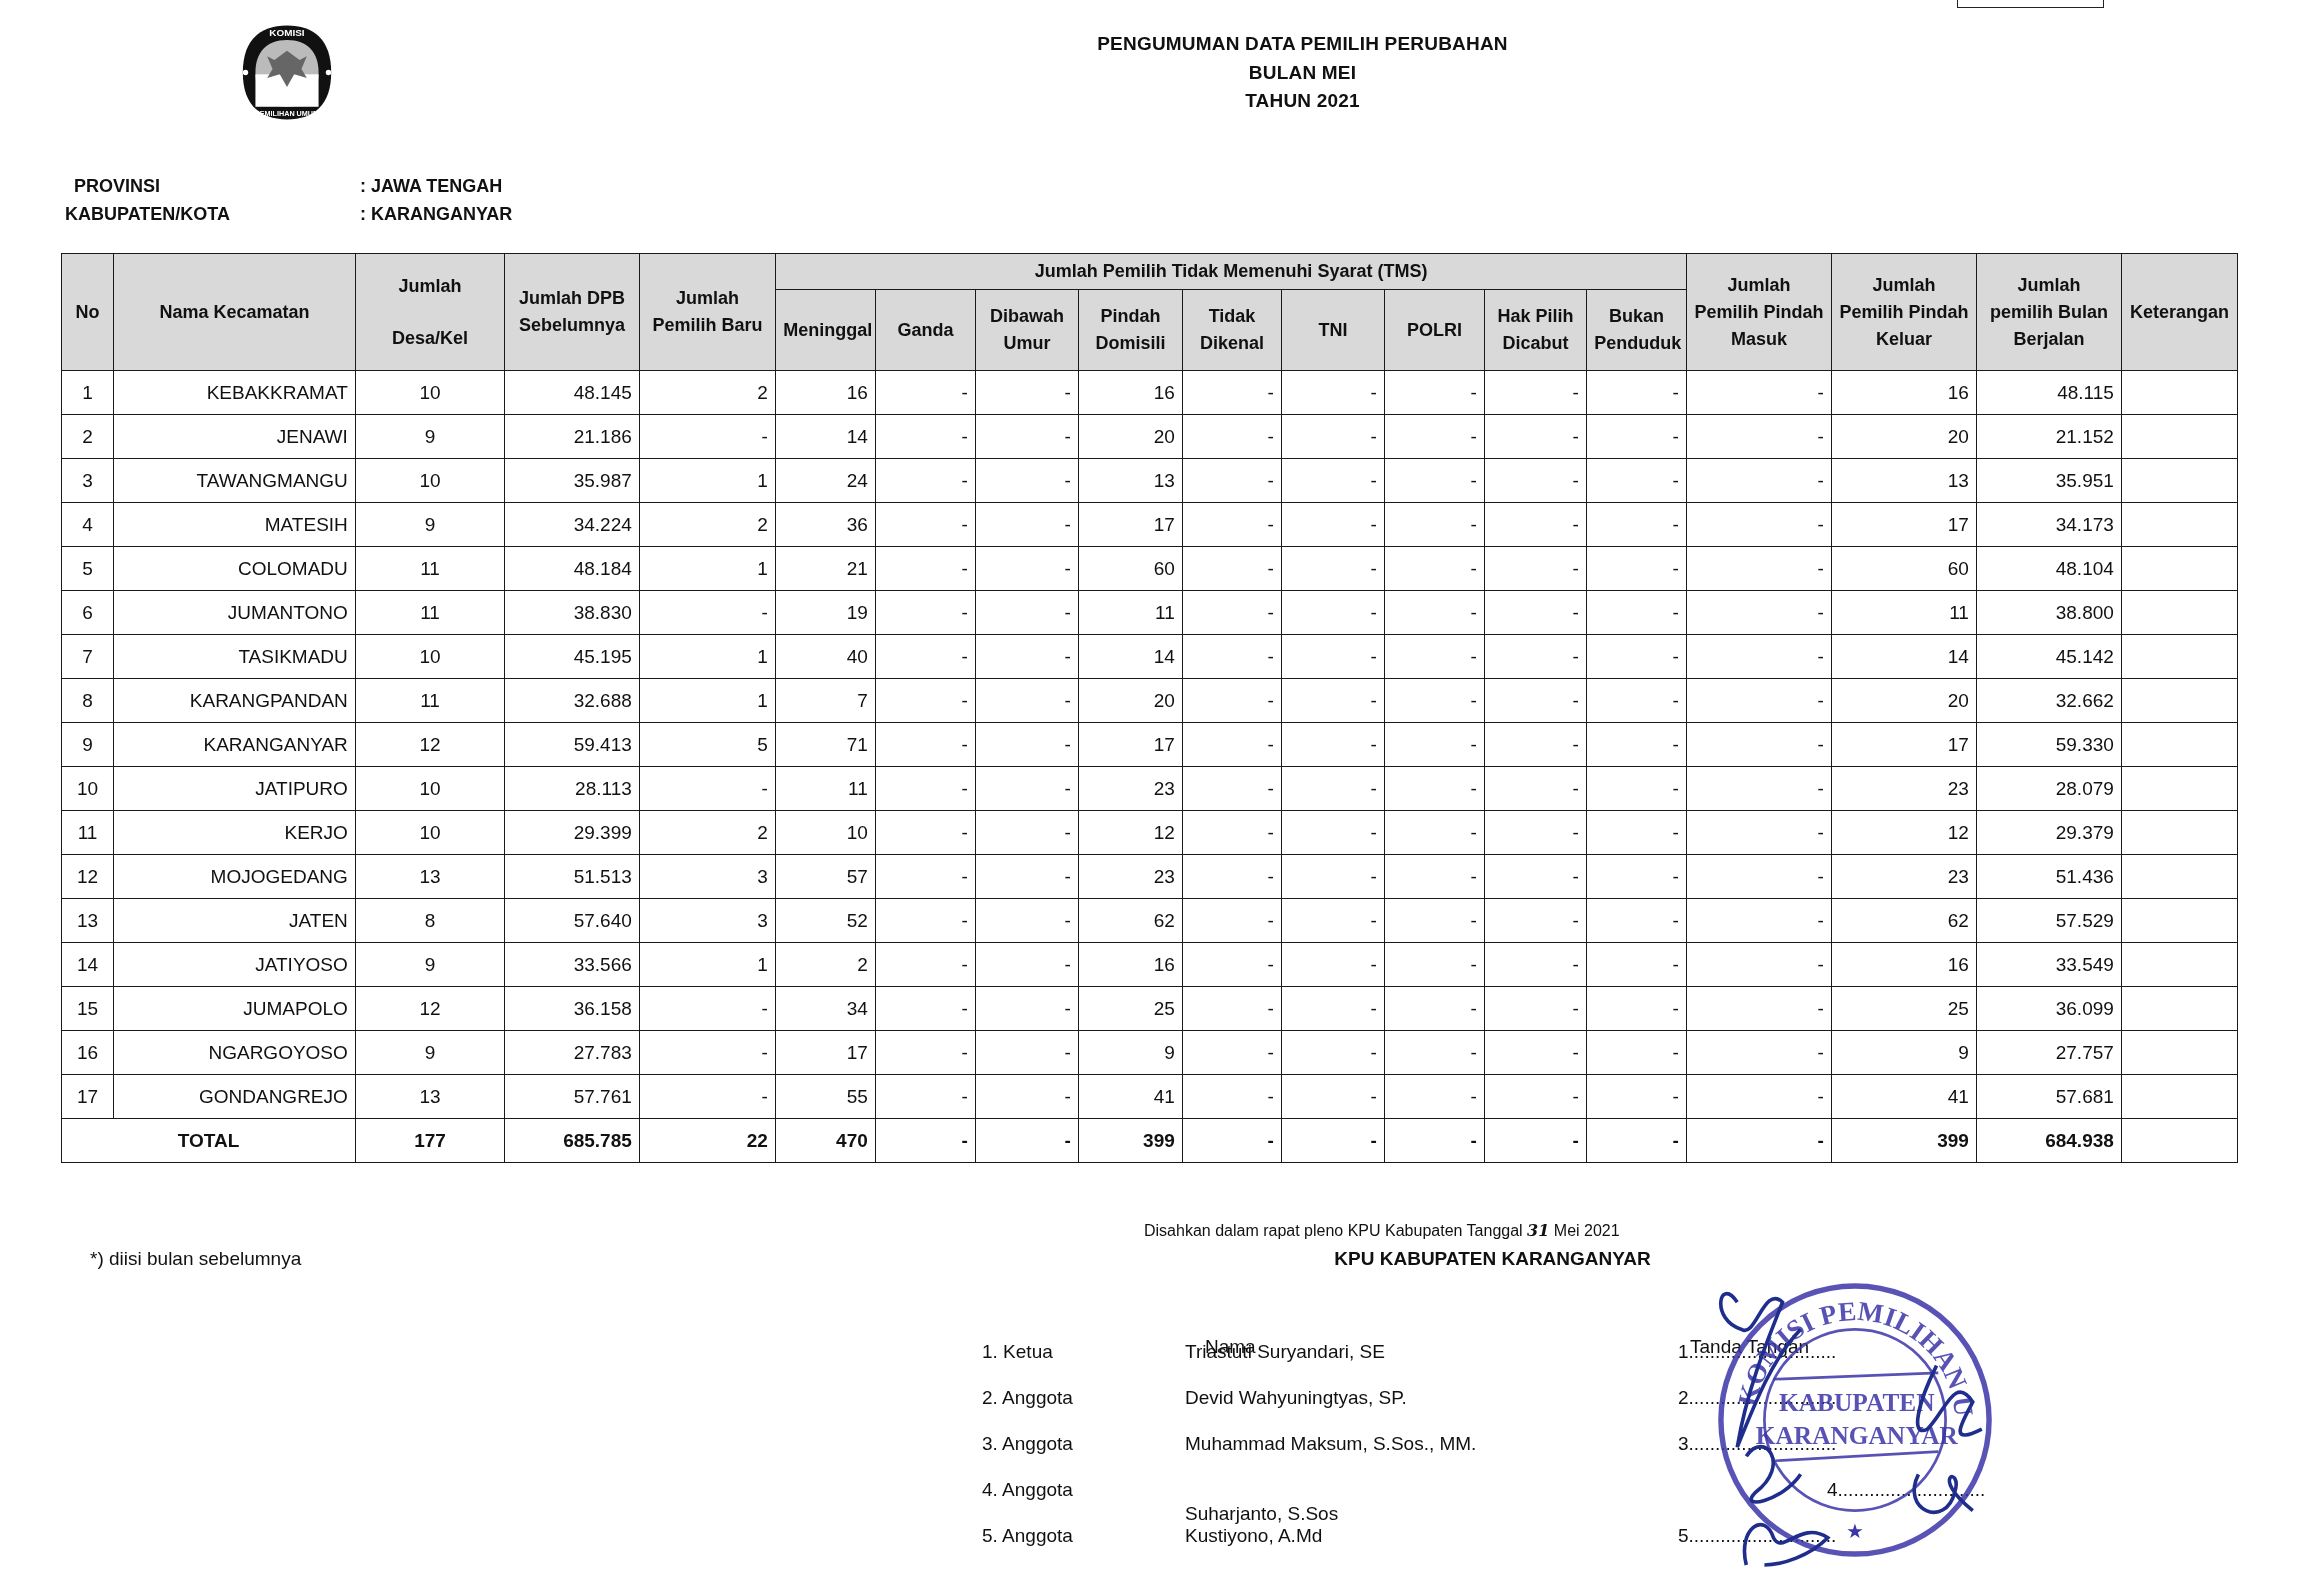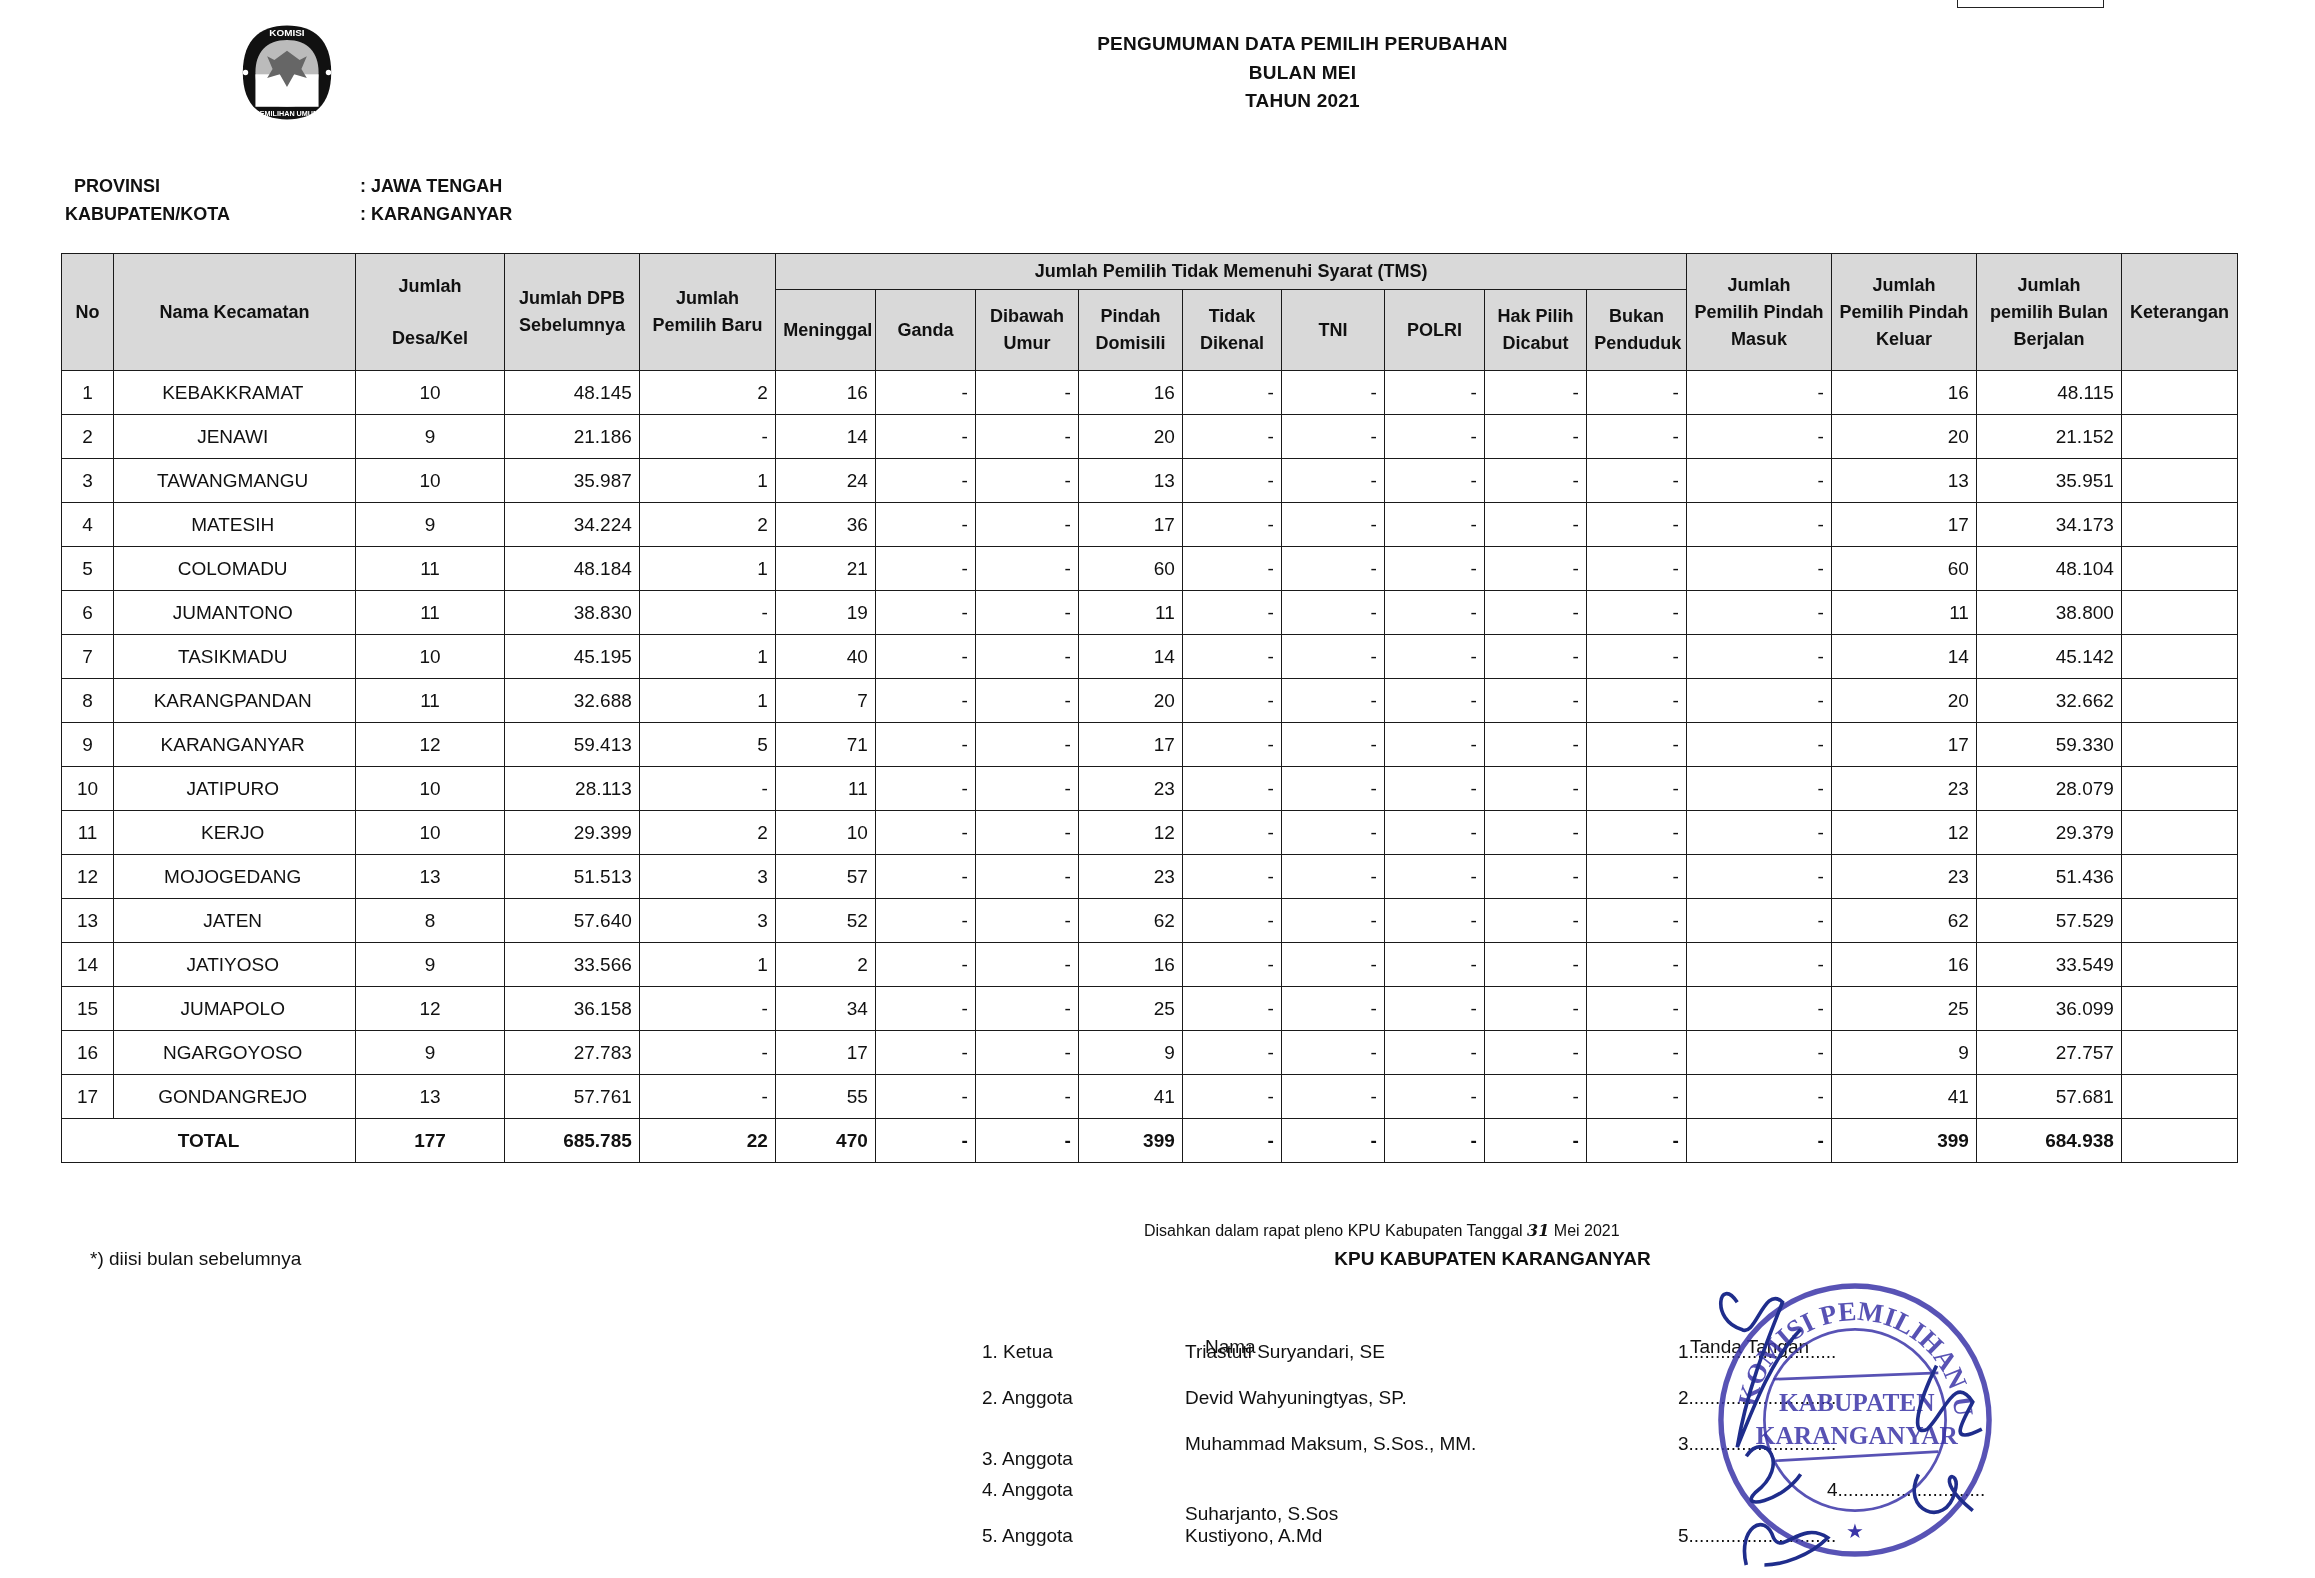--- a/index.html
+++ b/index.html
@@ -8,21 +8,21 @@
   .abs { position:absolute; }
   .corner-box { left:1957px; top:-3.6px; width:145px; height:11px; border:1.8px solid #222; border-top:none; }
   .logo { left:237px; top:22px; width:100px; height:101px; }
   .title { left:995px; width:615px; text-align:center; font-weight:bold; font-size:19px; letter-spacing:0.2px; }
   .meta-label, .meta-value { font-weight:bold; font-size:18px; }
   table.main { position:absolute; left:61px; top:253px; border-collapse:collapse; table-layout:fixed; width:2176px; }
   table.main th, table.main td { border:1.8px solid #1a1a1a; padding:0 7.2px; font-size:19px; }
   table.main th { background:#d9d9d9; font-weight:bold; text-align:center; line-height:27px; font-size:18px; }
   table.main td { height:43px; text-align:right; white-space:nowrap; }
   table.main td.c { text-align:center; }
-  table.main td.l { text-align:center; padding-left:3.6px;margin-top:46px; }
+  table.main td.l { text-align:right; padding-left:3.6px;margin-top:46px; }
   table.main tr.total td { font-weight:bold; }
   .note { left:90px; top:1248px; font-size:19px; }
   .sah { left:1144px; top:1221px; font-size:16px; }
   .kpu { left:1176px; width:633px; top:1248px; text-align:center; font-weight:bold; font-size:19px; }
   .sig-head { font-size:19px;margin-top:32px; }
   .sig-row { font-size:19px; }
   .stamp { left:1701px; top:1266px; width:308px; height:308px; }
 </style>
 </head>
 <body>
@@ -473,21 +473,21 @@
 <div class="abs sig-head" style="left:1205px; top:1304px">Nama</div>
 <div class="abs sig-head" style="left:1690px; top:1304px">Tanda Tangan</div>
 
 <div id="signatories">
     <div class="abs sig-row" style="left: 982px; top: 1341px;">1. Ketua</div>
     <div class="abs sig-row" style="left: 1185px; top: 1341px;">Triastuti Suryandari, SE</div>
     <div class="abs sig-row" style="left: 1678px; top: 1341px;">1............................</div>
     <div class="abs sig-row" style="left: 982px; top: 1387px;">2. Anggota</div>
     <div class="abs sig-row" style="left: 1185px; top: 1387px;">Devid Wahyuningtyas, SP.</div>
     <div class="abs sig-row" style="left: 1678px; top: 1387px;">2............................</div>
-    <div class="abs sig-row" style="left: 982px; top: 1433px; margin-top: 15px;">3. Anggota</div>
+    <div class="abs sig-row" style="left: 982px; top: 1433px;">3. Anggota</div>
     <div class="abs sig-row" style="left: 1185px; top: 1433px;">Muhammad Maksum, S.Sos., MM.</div>
     <div class="abs sig-row" style="left: 1678px; top: 1433px;">3............................</div>
     <div class="abs sig-row" style="left: 982px; top: 1479px;">4. Anggota</div>
     <div class="abs sig-row" style="left: 1185px; top: 1479px; margin-top: 24px;">Suharjanto, S.Sos</div>
     <div class="abs sig-row" style="left: 1827px; top: 1479px;">4............................</div>
     <div class="abs sig-row" style="left: 982px; top: 1525px;">5. Anggota</div>
     <div class="abs sig-row" style="left: 1185px; top: 1525px;">Kustiyono, A.Md</div>
     <div class="abs sig-row" style="left: 1678px; top: 1525px;">5............................</div>
   </div>
 

